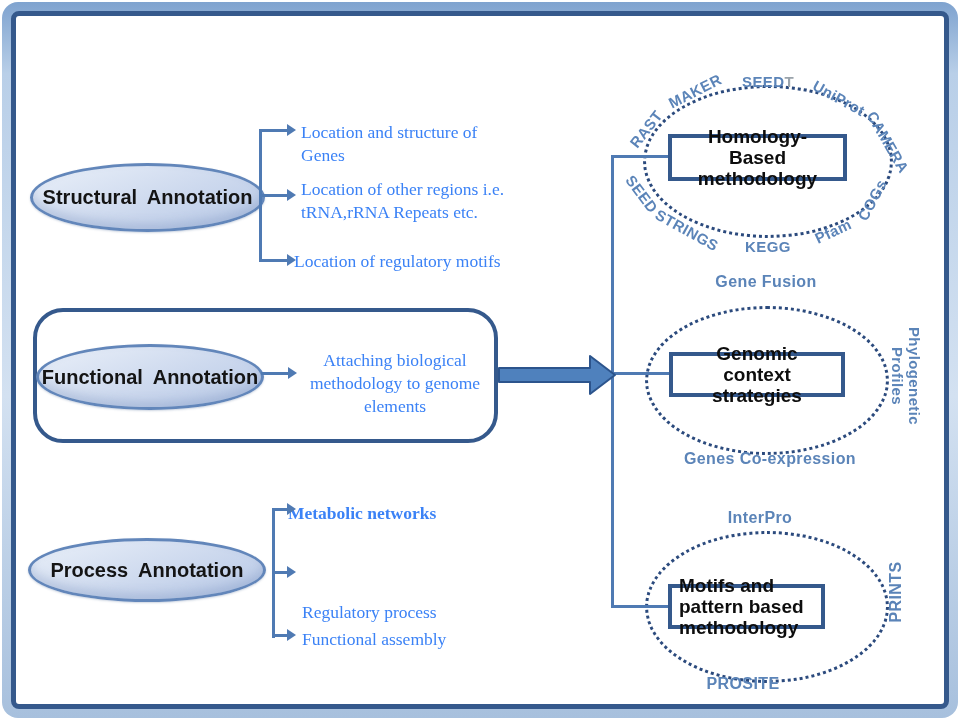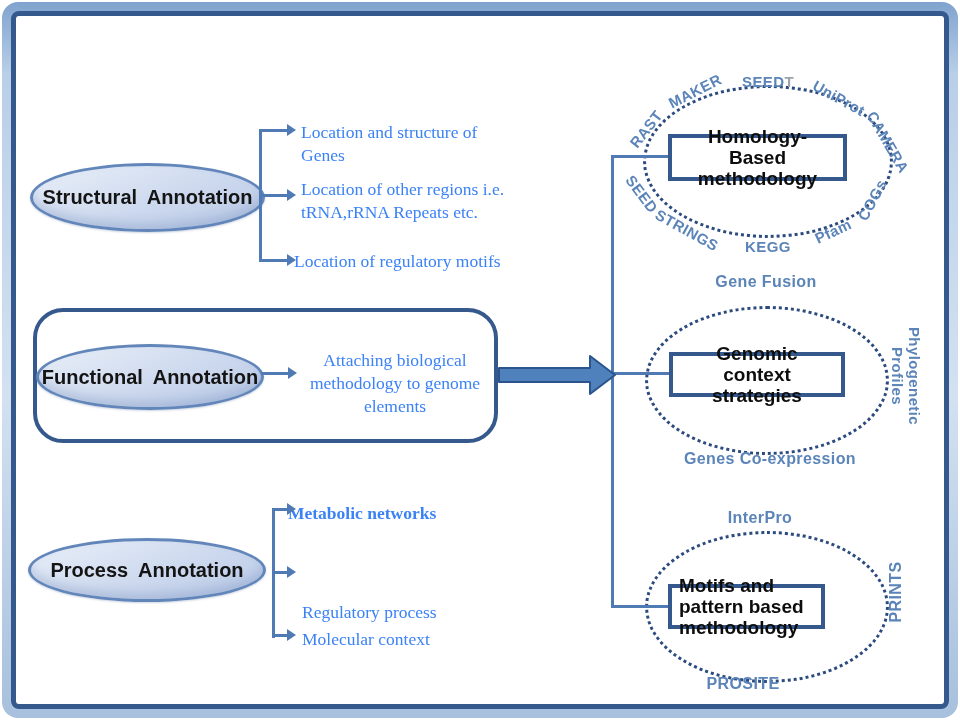--- a/index.html
+++ b/index.html
@@ -76,21 +76,21 @@
     </div>
   <div class="stub" style="left:272px;top:571px;width:15px;">
       <i class="head"></i>
     </div>
   <div class="stub" style="left:272px;top:634px;width:15px;">
       <i class="head"></i>
     </div>
 
   <div class="serif" style="left:288px;top:502px;white-space:nowrap;font-weight:bold;">Metabolic networks</div>
   <div class="serif" style="left:302px;top:565px;white-space:nowrap;margin-top:36px;">Regulatory process</div>
-  <div class="serif" style="left:302px;top:628px;white-space:nowrap;">Molecular context</div>
+  <div class="serif" style="left:302px;top:628px;white-space:nowrap;">Functional assembly</div>
 
   <div class="vline" style="left:611px;top:156px;height:452px;"></div>
   <div class="stub" style="left:611px;top:155px;width:57px;"></div>
   <div class="stub" style="left:614px;top:372px;width:55px;"></div>
   <div class="stub" style="left:611px;top:605px;width:57px;"></div>
 
   <div class="dotted" style="left:643px;top:85px;width:244px;height:147px;"></div>
   <div class="mbox" style="left:668px;top:134px;width:179px;height:47px;">Homology-Based methodology</div>
 
   <div class="clabel" style="left:646px;top:129px;--r:-52deg;">RAST</div>

